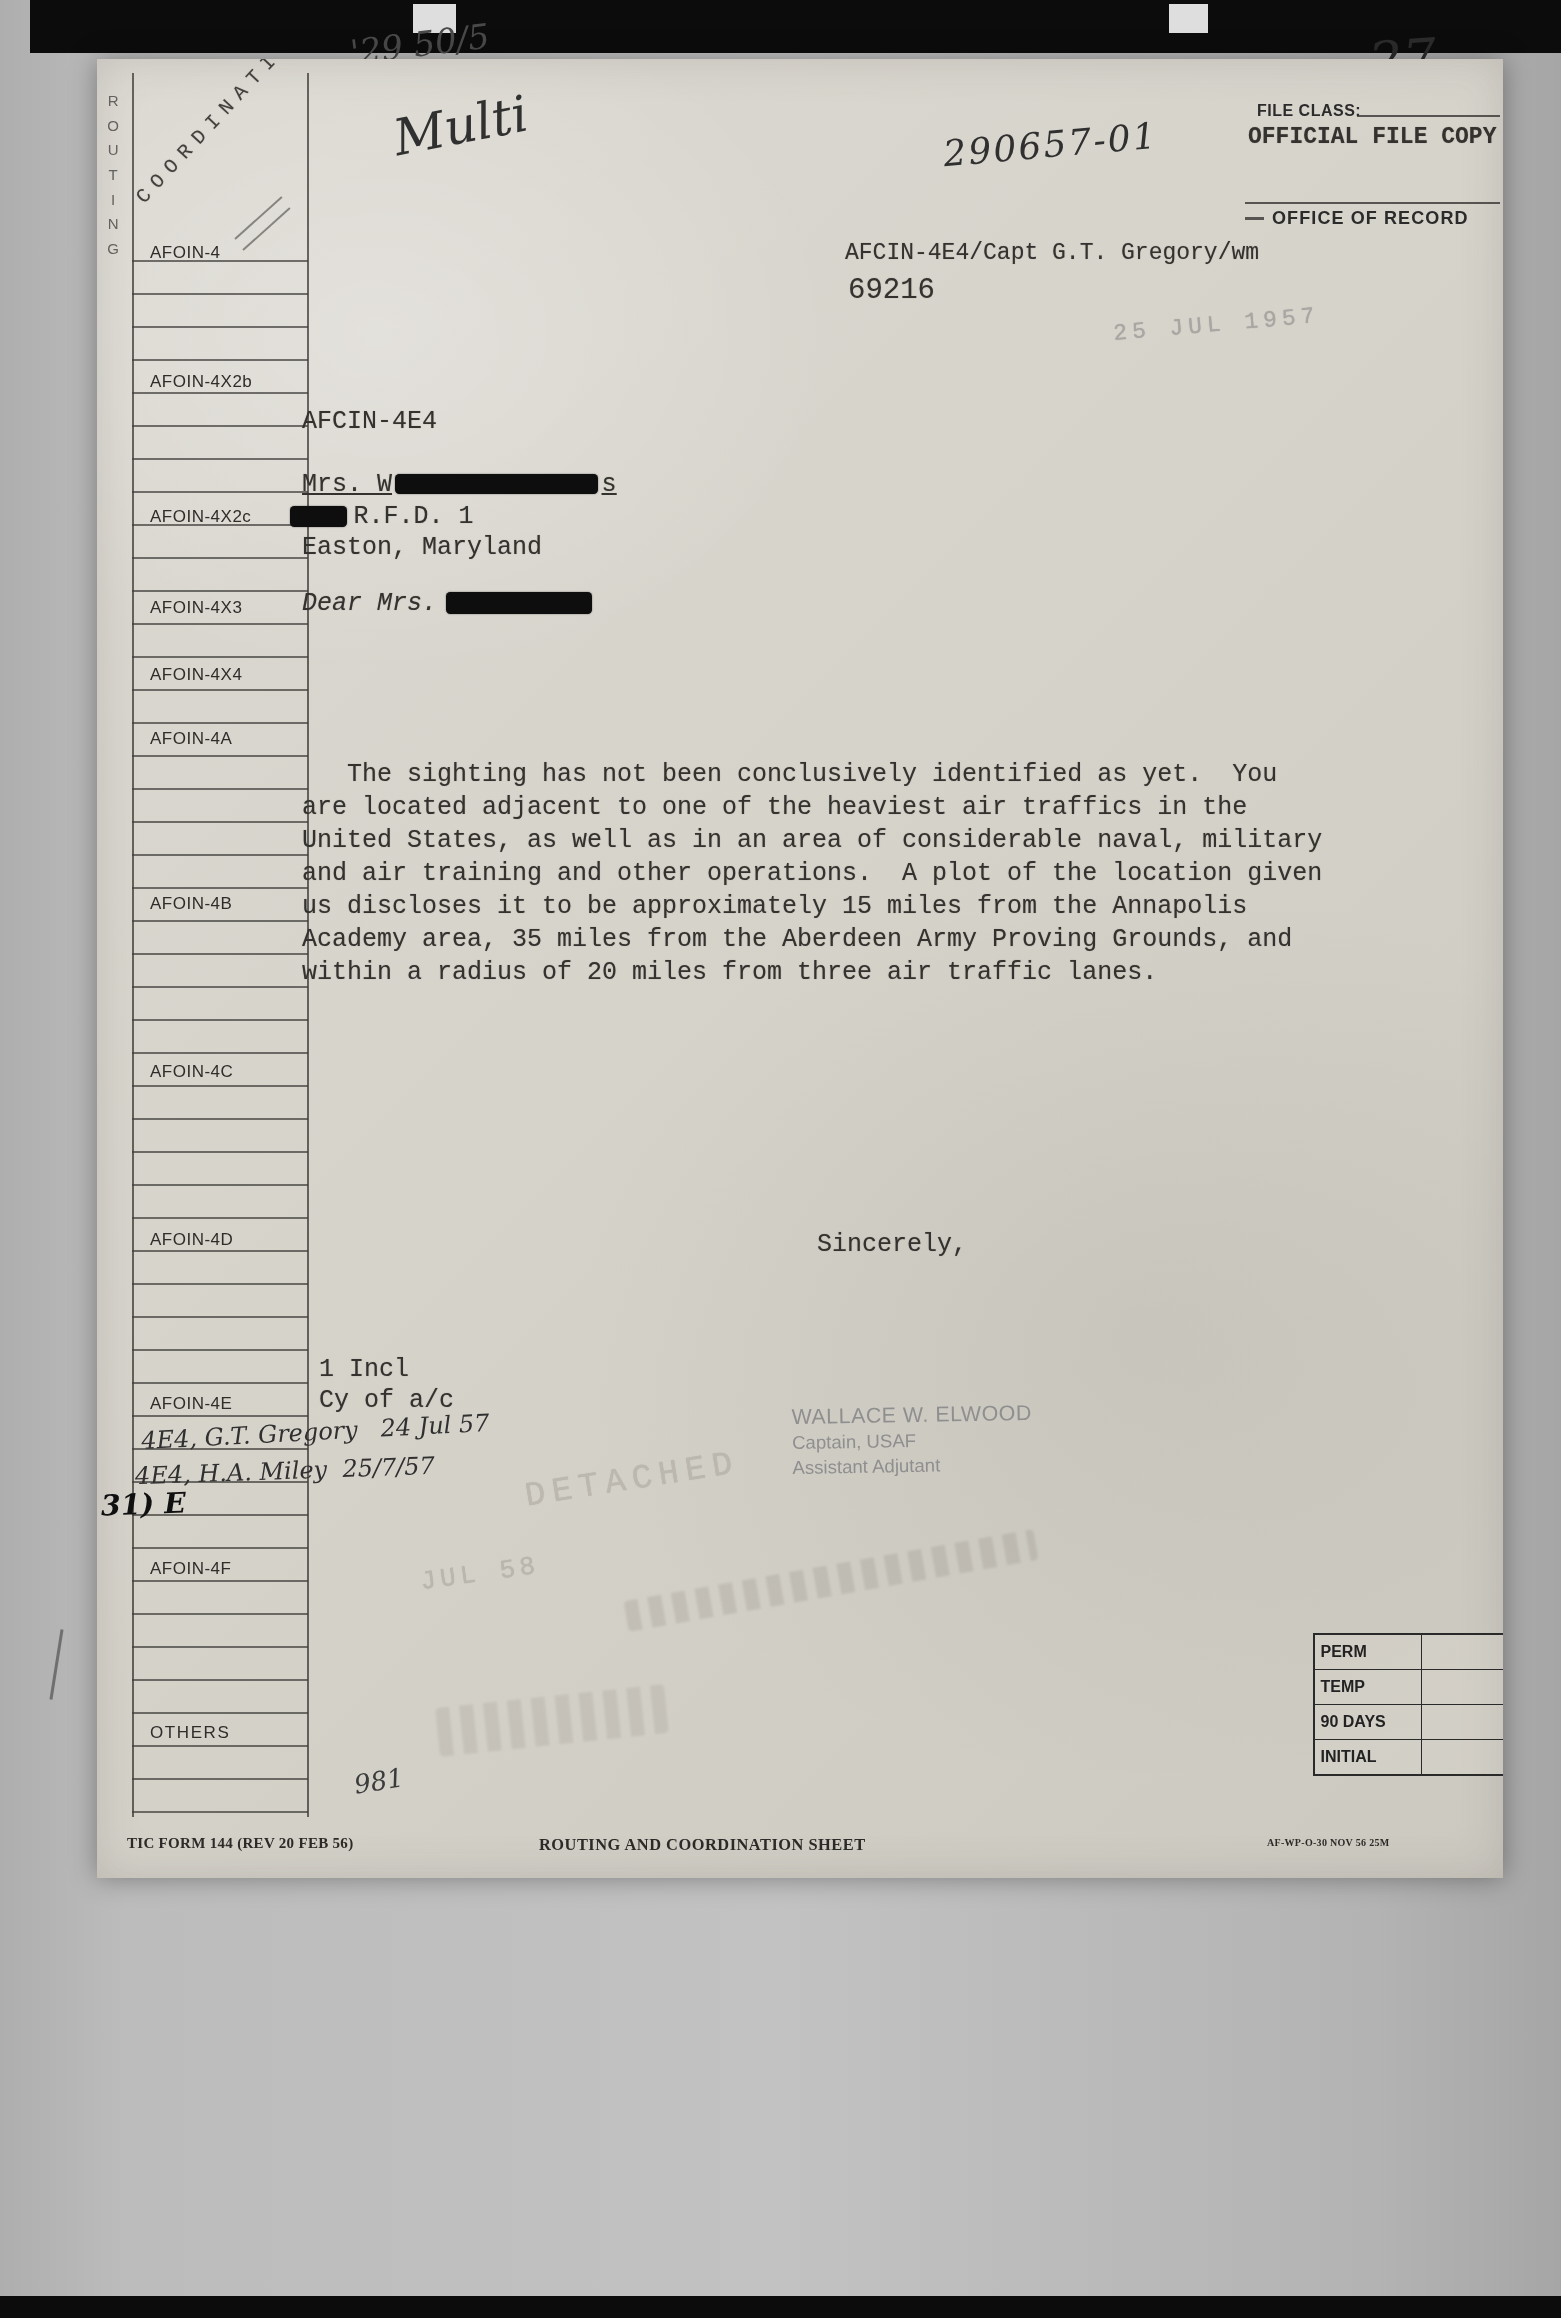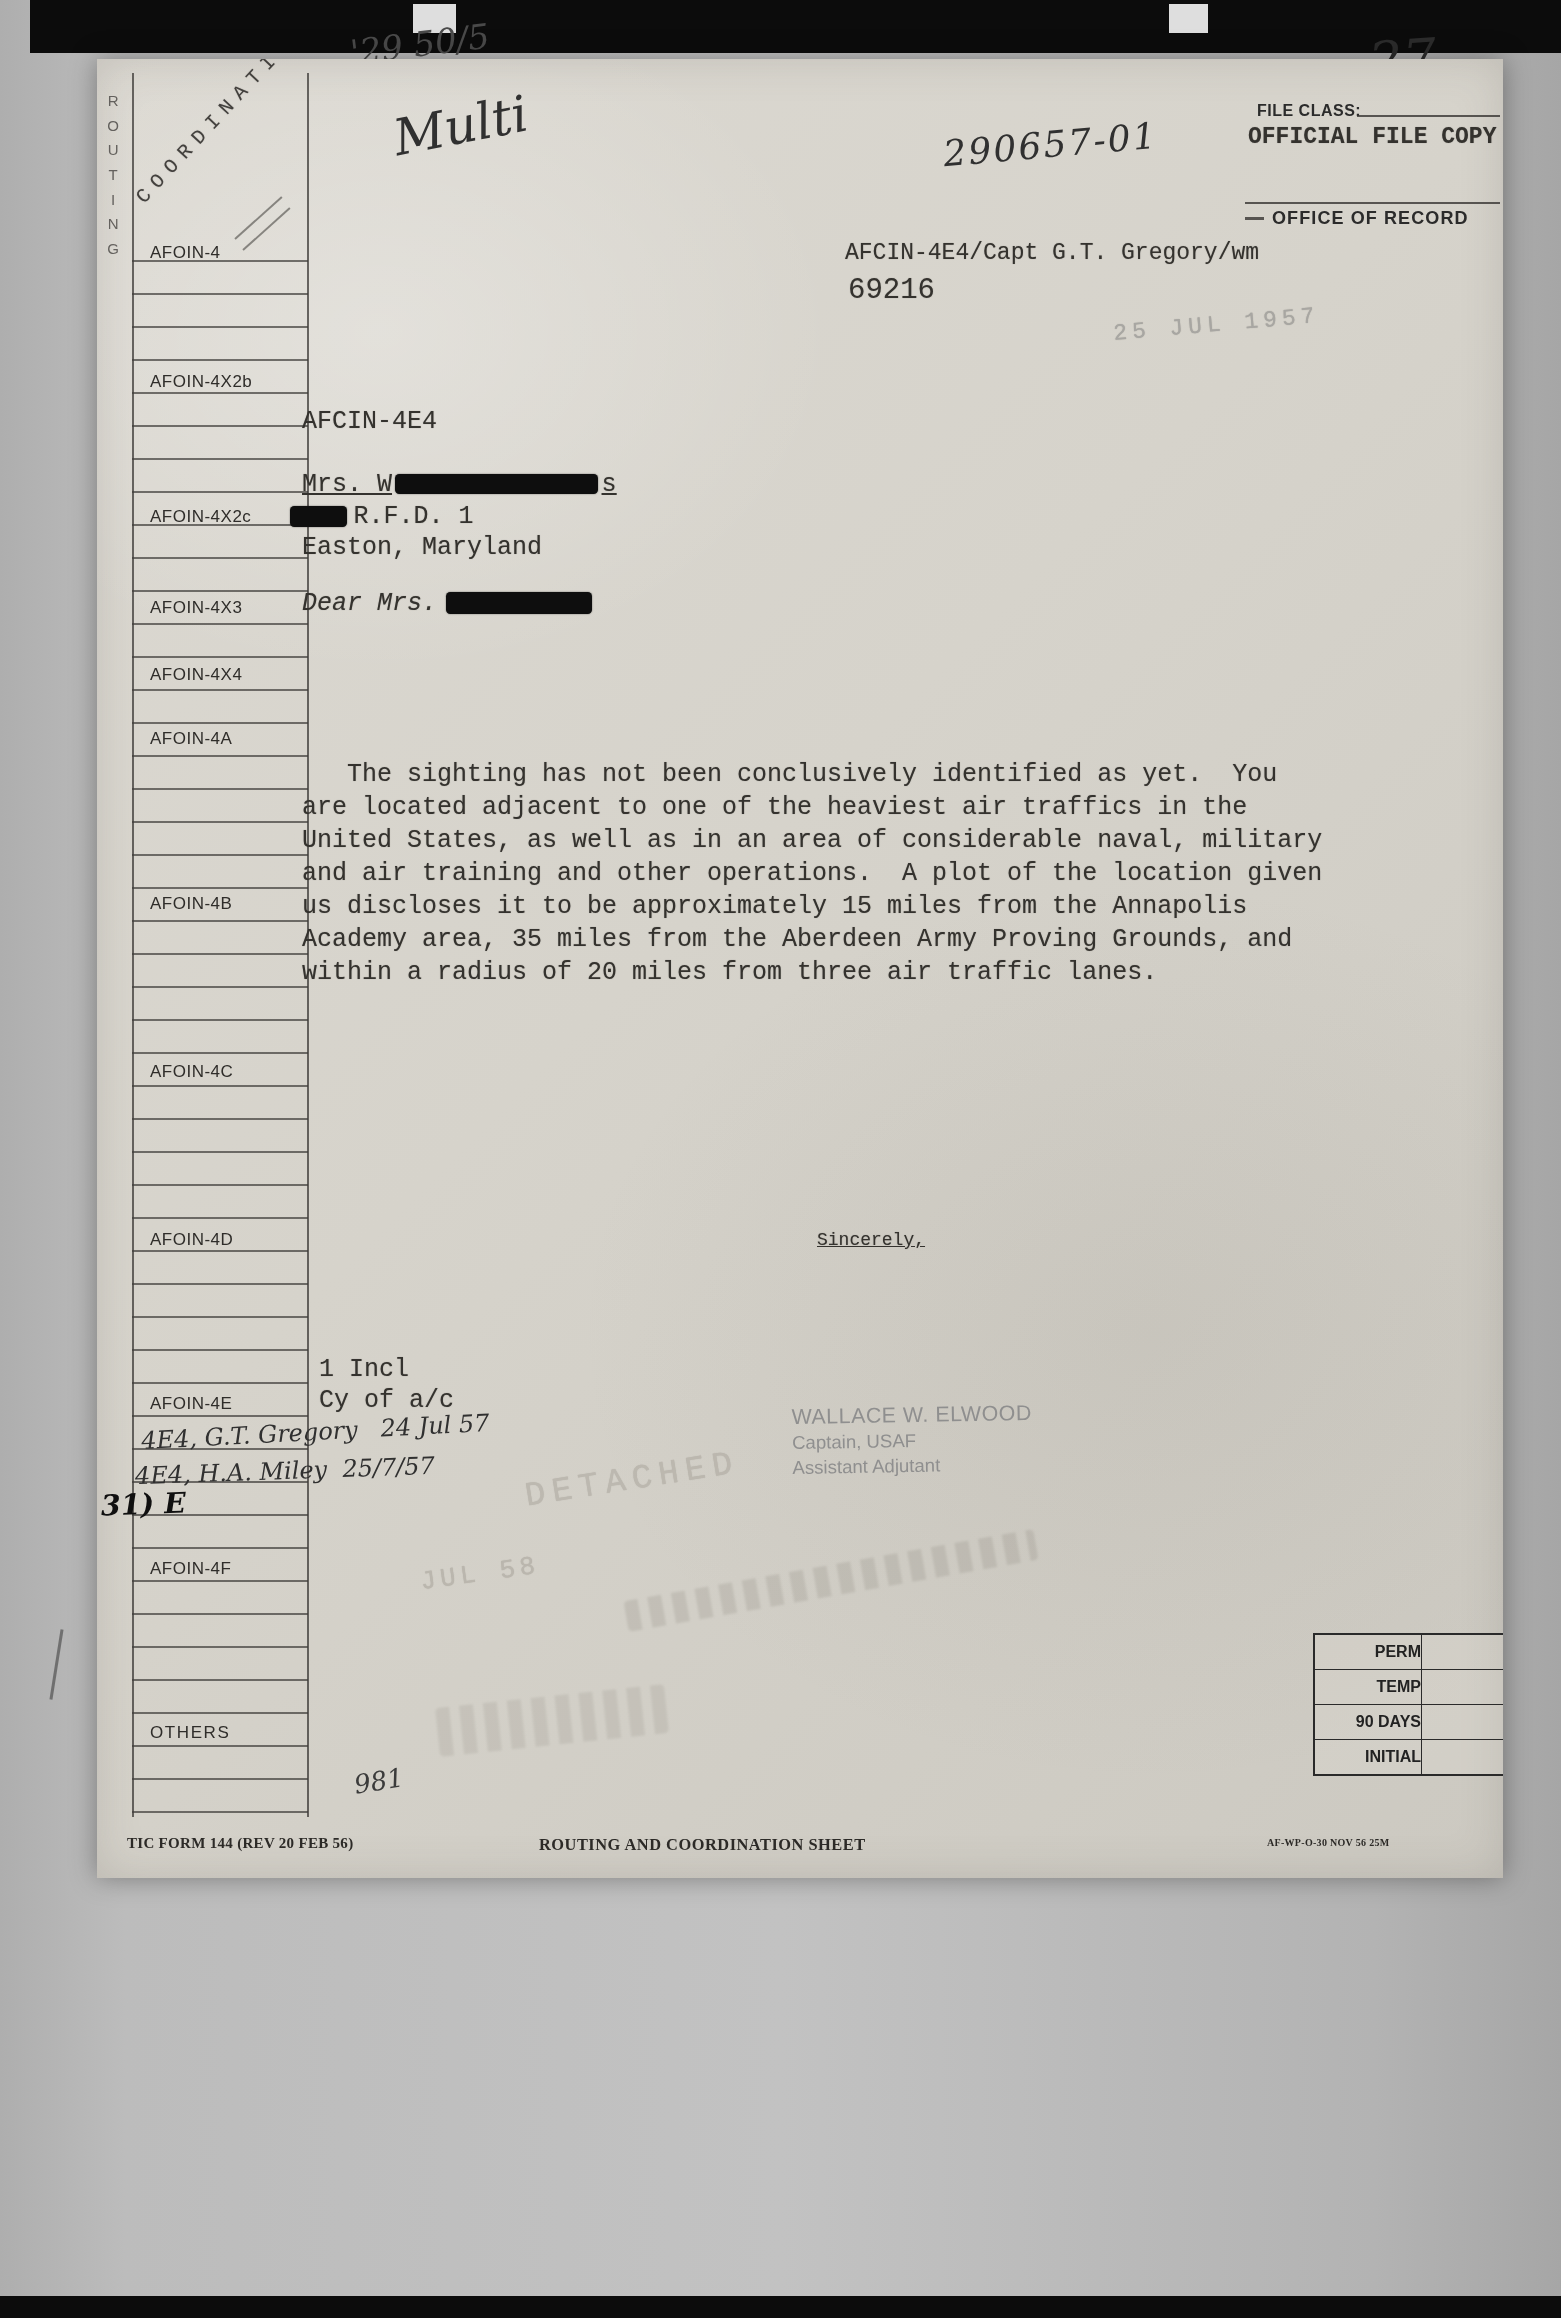--- a/index.html
+++ b/index.html
@@ -30,21 +30,21 @@
             font-family:"Liberation Sans",sans-serif;}
   .coord{position:absolute;left:43px;top:130px;transform:rotate(-47deg);transform-origin:left center;
          font-size:20px;letter-spacing:8.2px;color:rgba(48,46,43,.85);}
   .coordline{position:absolute;height:2.2px;background:rgba(60,58,55,.55);transform:rotate(-42deg);}
   .vroute{position:absolute;left:7.7px;top:33px;height:197px;writing-mode:vertical-rl;
           text-orientation:upright;font-size:15px;letter-spacing:7.7px;color:rgba(70,68,65,.8);overflow:hidden;}
   .stamp-gray{color:#8f8f8f;font-family:"Liberation Sans",sans-serif;}
   .faint{color:#aba69d;}
   .retention{position:absolute;left:1216px;top:1574px;width:189px;border:2.7px solid #2a2a2a;
              background:rgba(226,223,215,.25);}
-  .ret-row{display:flex;height:34px;border-top:1.6px solid #2a2a2a;text-align:right;}
+  .ret-row{display:flex;height:34px;border-top:1.6px solid #2a2a2a;}
   .ret-row:first-child{border-top:none;}
   .ret-label{width:107px;border-right:1.6px solid #2a2a2a;font-weight:700;font-size:16px;
              padding:8.2px 0 0 5.5px;color:#222;box-sizing:border-box;}
   .ret-value{flex:1;}
   .footer-text{position:absolute;font-family:"Liberation Serif",serif;font-weight:700;
                color:#2c2a27;font-size:15px;letter-spacing:0.3px;}
   .smudge{position:absolute;opacity:.35;background:repeating-linear-gradient(90deg,rgba(120,115,105,.5) 0 14.2px,rgba(0,0,0,0) 14.2px 24px);
           filter:blur(1.1px);border-radius:4.4px;}
 </style>
 </head>
@@ -112,21 +112,21 @@
     <div class="typed lineabs" style="top:528px;font-style:italic;"><span>Dear Mrs.</span><span class="redact" style="width:146px;height:22px;margin-left:8.8px;"></span></div>
 
     <div class="typed para" style="top:699px;">   The sighting has not been conclusively identified as yet.  You
 are located adjacent to one of the heaviest air traffics in the
 United States, as well as in an area of considerable naval, military
 and air training and other operations.  A plot of the location given
 us discloses it to be approximately 15 miles from the Annapolis
 Academy area, 35 miles from the Aberdeen Army Proving Grounds, and
 within a radius of 20 miles from three air traffic lanes.</div>
 
-    <div class="typed" style="position:absolute;left:720px;top:1171px;font-size:18px;text-decoration:underline;">Sincerely,</div>
+    <div class="typed" style="position:absolute;left:720px;top:1171px;font-size:25px;">Sincerely,</div>
 
     <div class="typed" style="position:absolute;left:222px;top:1296px;font-size:25px;">1 Incl</div>
     <div class="typed" style="position:absolute;left:222px;top:1327px;font-size:25px;">Cy of a/c</div>
 
     <div style="position:absolute;left:695px;top:1343px;transform:rotate(-1deg);">
       <div class="stamp-gray" style="font-size:21.4px;letter-spacing:0.5px;line-height:26px;">WALLACE W. ELWOOD</div>
       <div class="stamp-gray" style="font-size:18.6px;line-height:25px;">Captain, USAF</div>
       <div class="stamp-gray" style="font-size:18.6px;line-height:25px;">Assistant Adjutant</div>
     </div>
 

